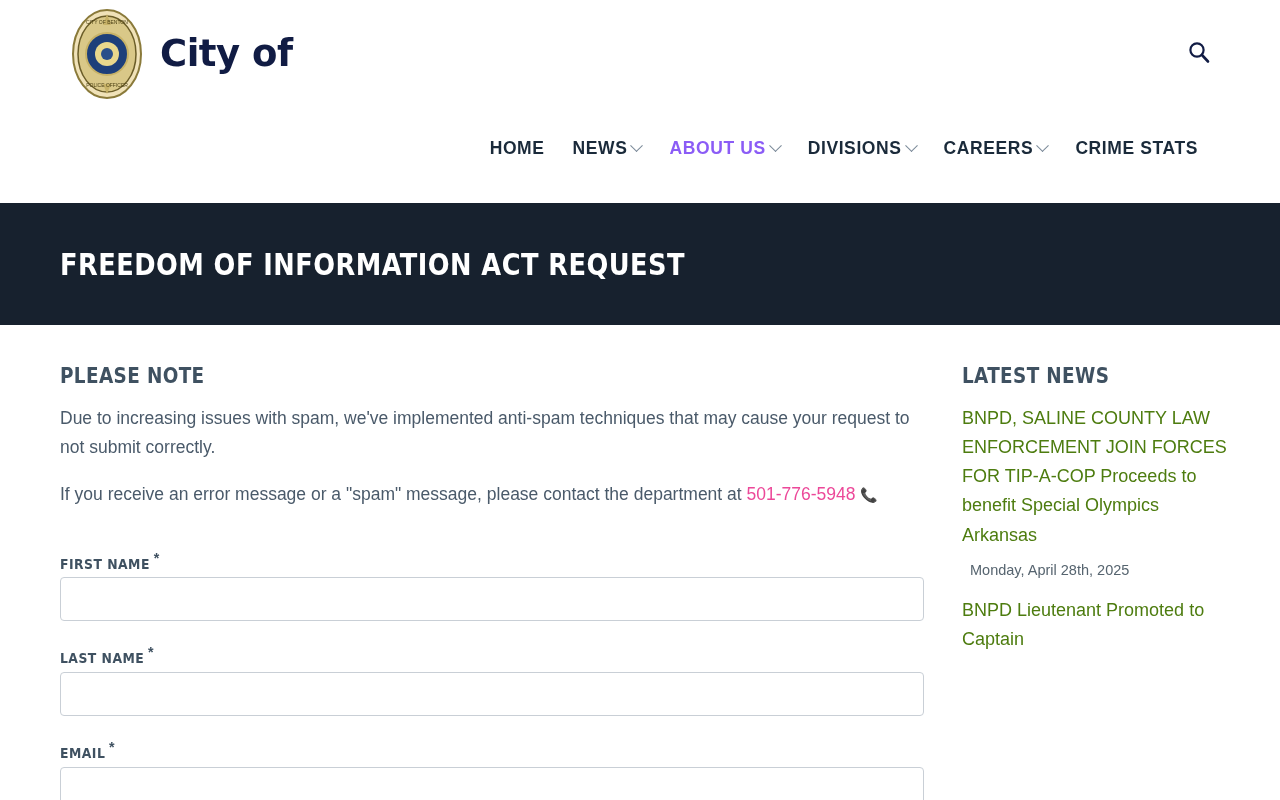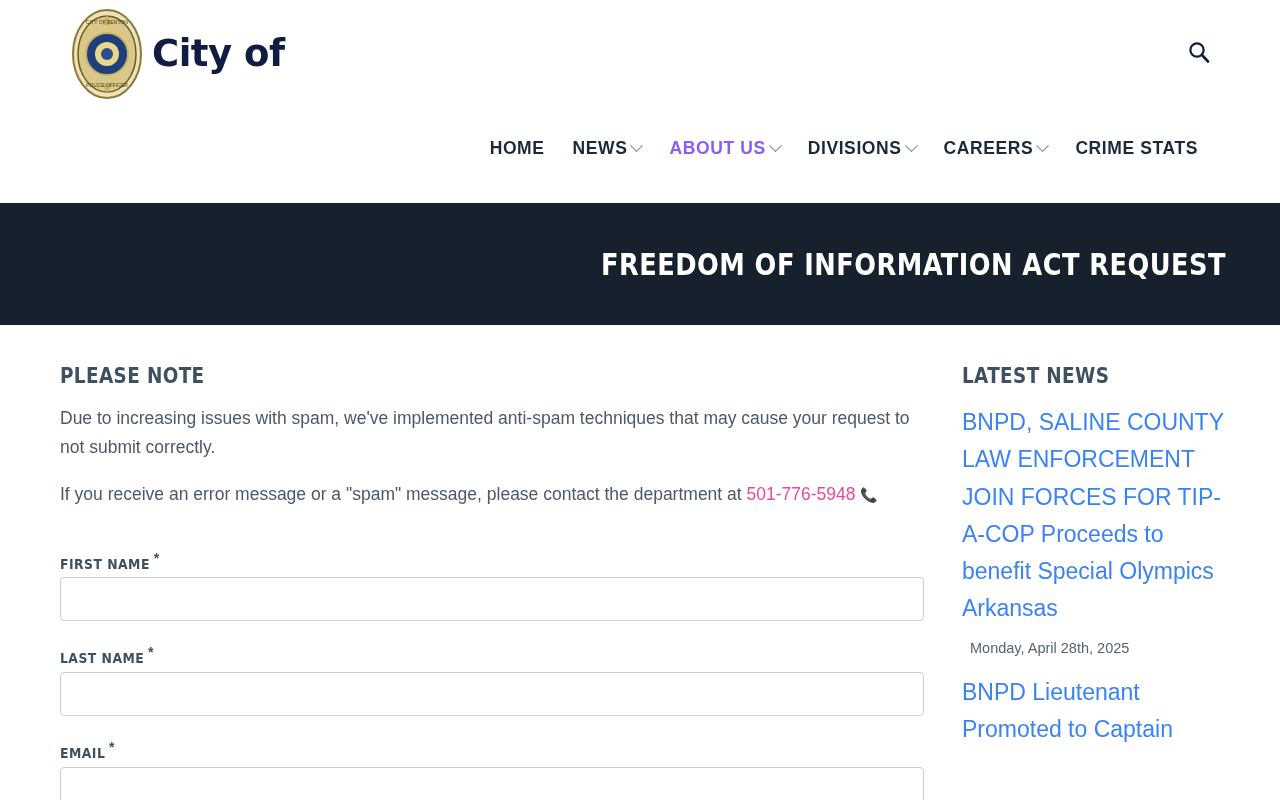--- a/index.html
+++ b/index.html
@@ -16,21 +16,21 @@
     position: relative;
     height: 203px;
     background: #ffffff;
   }
   .brand {
     position: absolute;
     left: 68px;
     top: 8px;
     display: flex;
     align-items: center;
-    gap: 6px;
+    gap: 14px;
   }
   .badge-logo {
     width: 78px; height: 92px;
     position: relative;
     flex: 0 0 auto;
   }
   .badge-logo svg { display: block; }
   .brand-text {
     color: #111c44;
     line-height: 0.95;
@@ -90,21 +90,20 @@
     border-bottom: 1.6px solid #7b8a99;
     transform: rotate(45deg) translate(-2px,-2px);
   }
 
   
   .title-band {
     background: #17212e;
     height: 122px;
     display: flex;
     align-items: center;
-    justify-content: flex-end;
   }
   .page-title {
     margin: 0 0 0 60px;
     color: #ffffff;
     font-size: 31px;
     letter-spacing: 0.5px;
     font-family: "DejaVu Sans Condensed", "Liberation Sans Narrow", "Liberation Sans", sans-serif;
     font-weight: bold;
     text-transform: uppercase;
     transform: scaleX(0.92);
@@ -177,23 +176,23 @@
     background: #fff;
     font-size: 16px;
     padding: 0 10px;
     color: #333;
     outline: none;
   }
 
   
   .news-item { margin-bottom: 18px; }
   .news-title {
-    font-size: 23px;
+    font-size: 18px;
     line-height: 1.62;
-    color: #3b82f6;
+    color: #4d7c0f;
     text-decoration: none;
     display: block;
     cursor: pointer;
   }
   .news-date {
     font-size: 14.5px;
     color: #56646f;
     margin-top: 12px;
     padding-left: 8px;
   }

